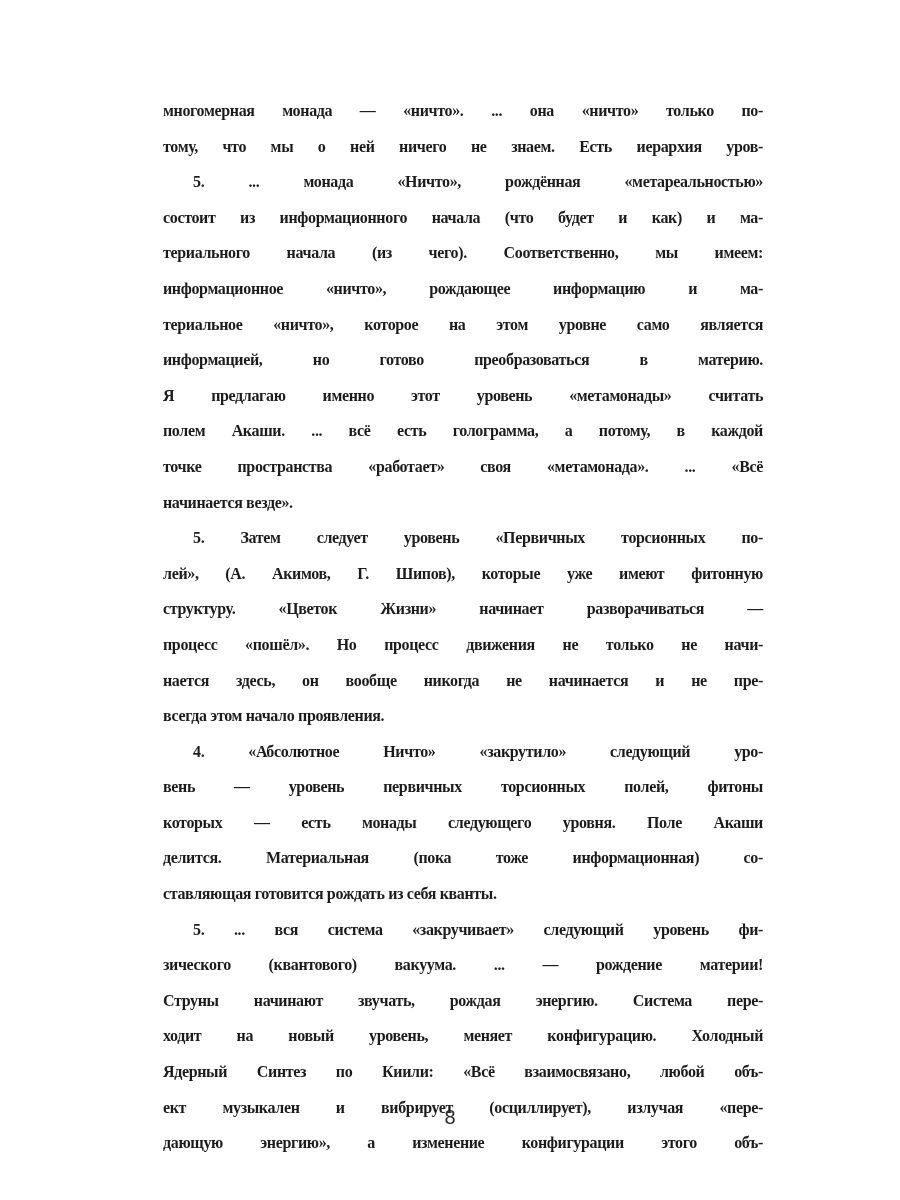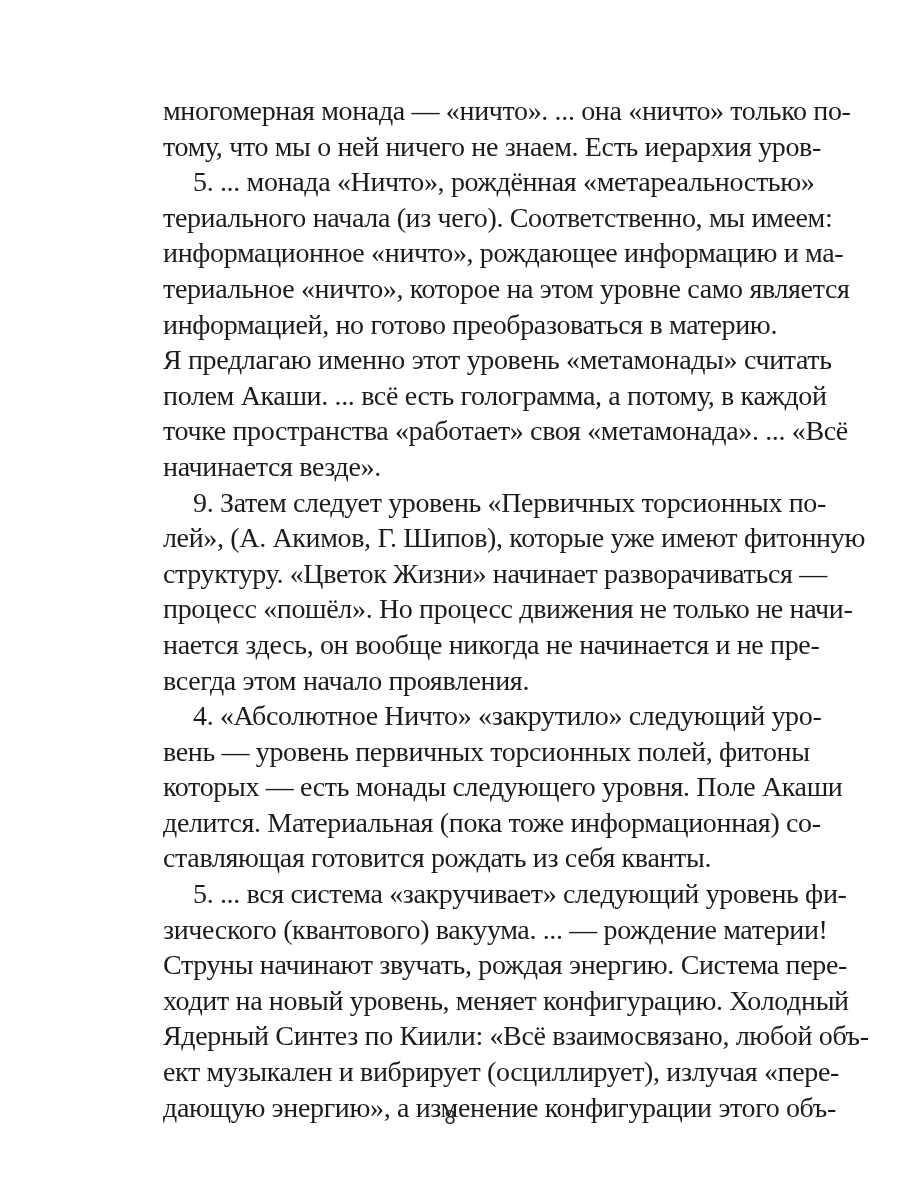--- a/index.html
+++ b/index.html
@@ -18,26 +18,27 @@
   .page {
     position: absolute;
     left: 163px;
     top: 93px;
     width: 600px;
   }
   .line {
     display: block;
     height: 35.6px;
     line-height: 35.6px;
-    font-size: 28px;
+    font-size: 16px;
     white-space: nowrap;
     text-align: justify;
     text-align-last: justify;
     letter-spacing: -0.35px;
     word-spacing: 0px;
+    font-weight: bold;
   }
   .line.last {
     text-align-last: left;
   }
   .line.indent {
     padding-left: 30px;
   }
   .page-number {
     position: absolute;
     left: 0;
@@ -54,32 +55,33 @@
 
 <div class="page">
 
   <div>
     <span class="line">многомерная монада — «ничто». ... она «ничто» только по-</span>
     <span class="line">тому, что мы о ней ничего не знаем. Есть иерархия уров-</span>
   </div>
 
   <div>
     <span class="line indent">5. ... монада «Ничто», рождённая «метареальностью»</span>
+    <span class="line">состоит из информационного начала (что будет и как) и ма-</span>
     <span class="line">териального начала (из чего). Соответственно, мы имеем:</span>
     <span class="line">информационное «ничто», рождающее информацию и ма-</span>
     <span class="line">териальное «ничто», которое на этом уровне само является</span>
     <span class="line">информацией, но готово преобразоваться в материю.</span>
     <span class="line">Я предлагаю именно этот уровень «метамонады» считать</span>
     <span class="line">полем Акаши. ... всё есть голограмма, а потому, в каждой</span>
     <span class="line">точке пространства «работает» своя «метамонада». ... «Всё</span>
     <span class="line last">начинается везде».</span>
   </div>
 
   <div>
-    <span class="line indent">9. Затем следует уровень «Первичных торсионных по-</span>
+    <span class="line indent">5. Затем следует уровень «Первичных торсионных по-</span>
     <span class="line">лей», (А. Акимов, Г. Шипов), которые уже имеют фитонную</span>
     <span class="line">структуру. «Цветок Жизни» начинает разворачиваться —</span>
     <span class="line">процесс «пошёл». Но процесс движения не только не начи-</span>
     <span class="line">нается здесь, он вообще никогда не начинается и не пре-</span>
     <span class="line last">всегда этом начало проявления.</span>
   </div>
 
   <div>
     <span class="line indent">4. «Абсолютное Ничто» «закрутило» следующий уро-</span>
     <span class="line">вень — уровень первичных торсионных полей, фитоны</span>

